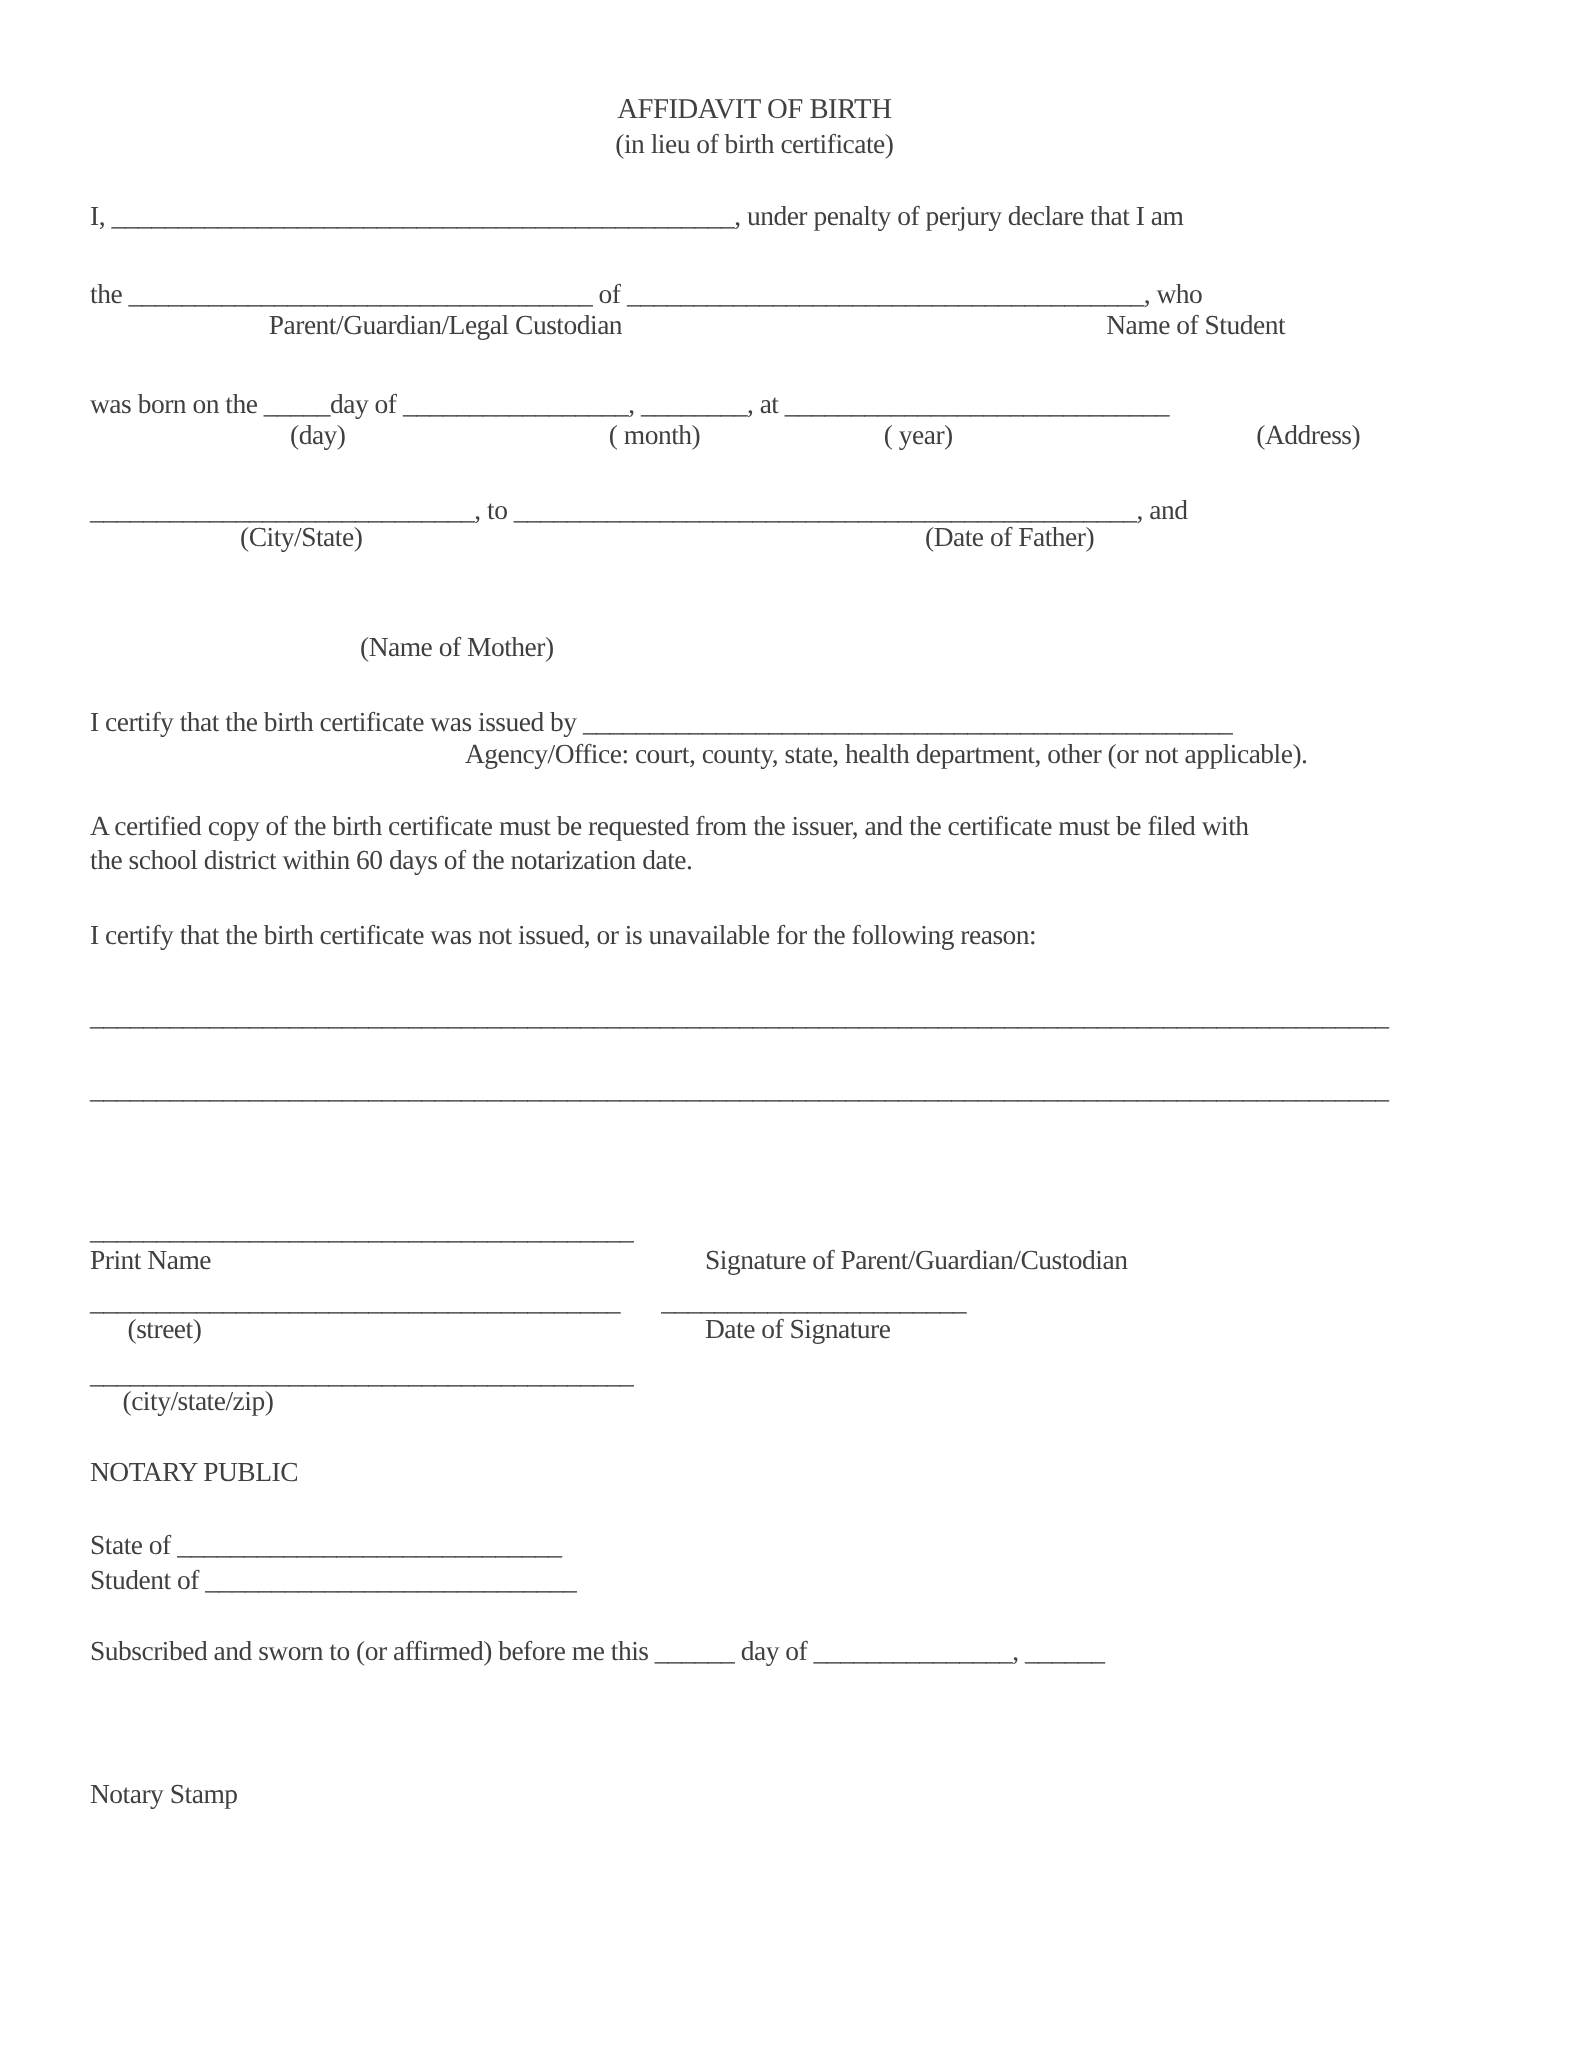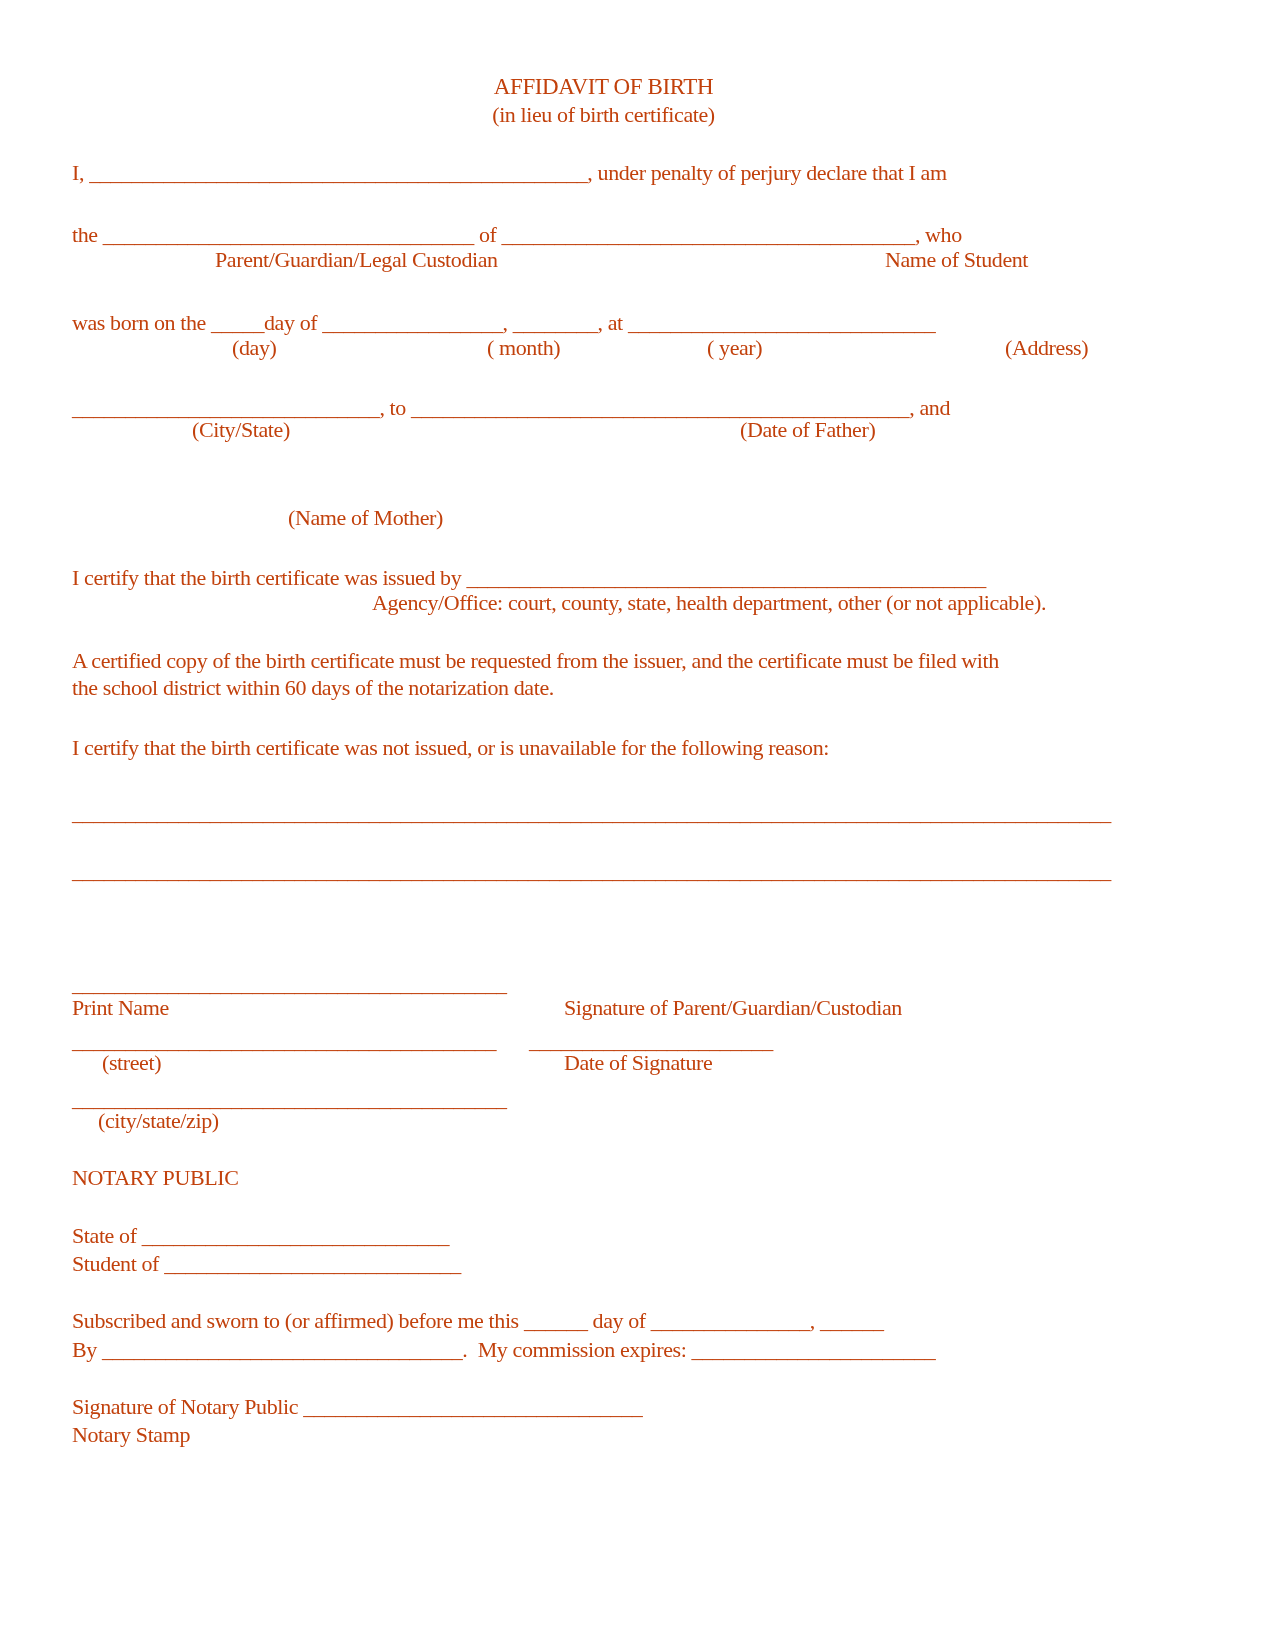--- a/index.html
+++ b/index.html
@@ -5,21 +5,21 @@
   html, body {
     margin: 0;
     padding: 0;
     background: #ffffff;
   }
   .page {
     position: relative;
     width: 1275px;
     height: 1650px;
     background: #ffffff;
-    color: #c2410c;
+    color: #404040;
     font-family: "Liberation Serif", "DejaVu Serif", serif;
     font-size: 22px;
     letter-spacing: -0.4px;
     overflow: hidden;
   }
   .ln {
     position: absolute;
     white-space: pre;
     line-height: 26px;
   }
@@ -78,17 +78,15 @@
   <div class="ln" style="top:1050px; left:102px">(street)</div>
   <div class="ln" style="top:1050px; left:564px">Date of Signature</div>
 
   <div class="ln" style="top:1086px; left:72px">_________________________________________</div>
   <div class="ln" style="top:1108px; left:98px">(city/state/zip)</div>
 
   <div class="ln" style="top:1165px; left:72px">NOTARY PUBLIC</div>
   <div class="ln" style="top:1223px; left:72px">State of _____________________________</div>
   <div class="ln" style="top:1251px; left:72px">Student of ____________________________</div>
   <div class="ln" style="top:1308px; left:72px">Subscribed and sworn to (or affirmed) before me this ______ day of _______________, ______</div>
-  <div class="ln" style="top:1337px; left:72px">By __________________________________.  My commission expires: _______________________</div>
-  <div class="ln" style="top:1394px; left:72px">Signature of Notary Public ________________________________</div>
   <div class="ln" style="top:1422px; left:72px">Notary Stamp</div>
 
 </div>
 
 </body></html>

